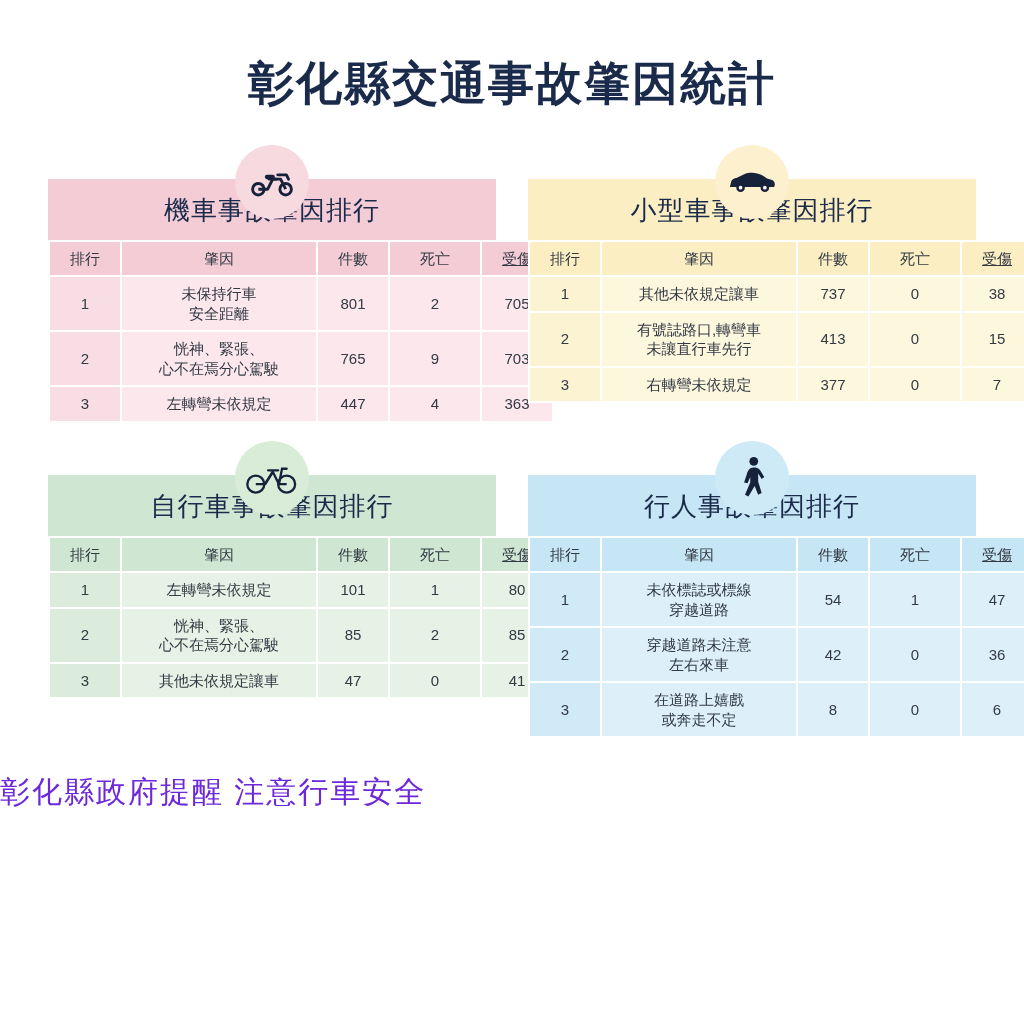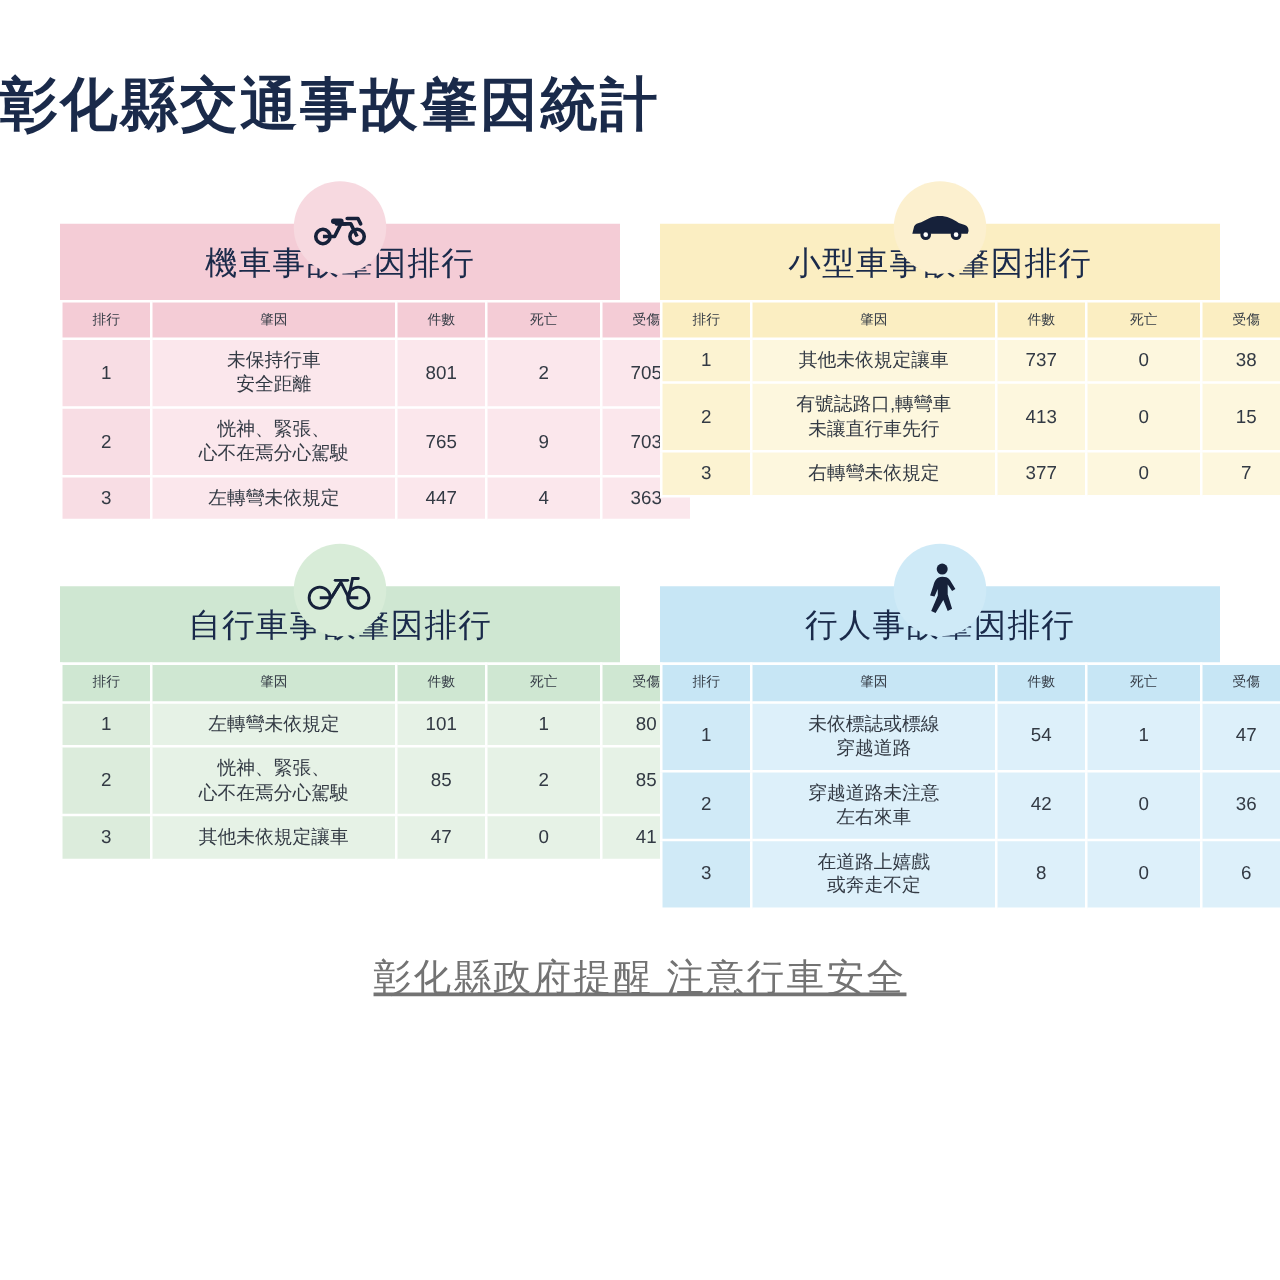--- a/index.html
+++ b/index.html
@@ -8,21 +8,21 @@
     width: 1024px; height: 1024px;
     background: #ffffff;
     font-family: "Liberation Sans", "DejaVu Sans", sans-serif;
   }
   .page {
     position: relative;
     width: 1024px; height: 1024px;
     overflow: hidden;
   }
   .title {
-    text-align: left;
+    text-align: center;
     font-size: 46px;
     font-weight: bold;
     color: #1a2a4a;
     letter-spacing: 2px;
     padding-top: 58px;
     line-height: 1.1;
   }
   .grid {
     margin-top: 36px;
     display: grid;
@@ -57,26 +57,26 @@
     table-layout: fixed;
   }
   th, td {
     text-align: center;
     font-size: 15px;
     color: #333a44;
     border: 2px solid #ffffff;
     padding: 7px 2px;
     line-height: 1.3;
   }
-  th { font-weight: normal; font-size: 11px; }
+  th { font-weight: normal; font-size: 15px; }
   .col-rank { width: 72px; }
   .col-cause { width: 196px; }
   .col-cases { width: 72px; }
   .col-death { width: 92px; }
-  .col-injury { width: 72px; }
+  .col-injury { width: 72px; text-decoration: underline; }
 
   
   .p-moto .icon-badge { background: #f7d9e0; }
   .p-moto .panel-title { background: #f4ccd6; }
   .p-moto th { background: #f4ccd6; }
   .p-moto td { background: #fbe7ec; }
   .p-moto td.rank { background: #f8dde4; }
 
   
   .p-car .icon-badge { background: #fcf0cf; }
@@ -93,26 +93,24 @@
   .p-bike td.rank { background: #dcecdc; }
 
   
   .p-ped .icon-badge { background: #cfeaf7; }
   .p-ped .panel-title { background: #c7e6f5; }
   .p-ped th { background: #c7e6f5; }
   .p-ped td { background: #ddf0fa; }
   .p-ped td.rank { background: #d0eaf7; }
 
   .footer {
-    text-align: center;
     font-size: 30px;
-    color: #737373;
+    color: #6d28d9;
     margin-top: 34px;
     letter-spacing: 2px;
-    text-decoration: underline;
   }
   .cause { white-space: pre-line; margin-top: 42px; }
 </style>
 </head>
 <body>
 
 <div class="page">
 
   <div class="title">彰化縣交通事故肇因統計</div>
 

